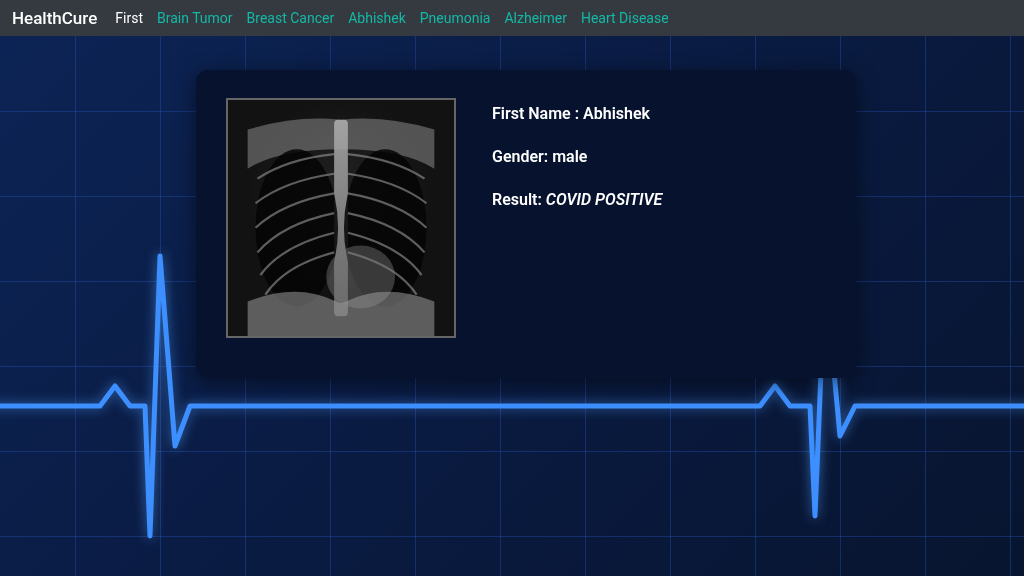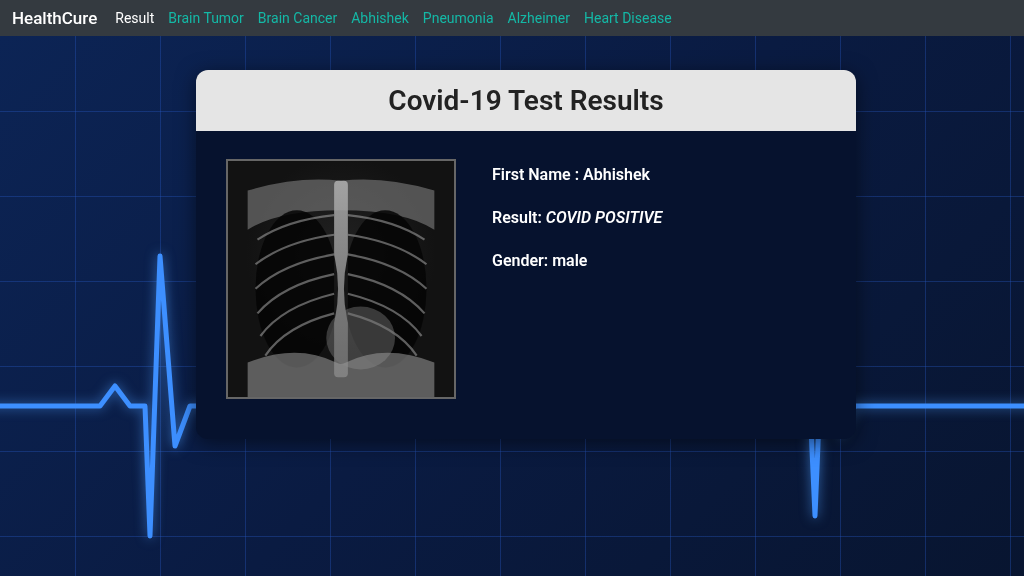--- a/index.html
+++ b/index.html
@@ -115,41 +115,38 @@
     .info-row .italic {
       font-style: italic;
     }
   </style>
 </head>
 <body>
 
 <nav class="navbar">
   <div class="brand">HealthCure</div>
   <div class="nav-links">
-    <a class="nav-link active">Result</a>
+    <a class="nav-link active">First</a>
     <a class="nav-link">Brain Tumor</a>
-    <a class="nav-link">Brain Cancer</a>
+    <a class="nav-link">Breast Cancer</a>
     <a class="nav-link">Abhishek</a>
     <a class="nav-link">Pneumonia</a>
     <a class="nav-link">Alzheimer</a>
     <a class="nav-link">Heart Disease</a>
   </div>
 </nav>
 
 <div class="bg-container">
   <div class="grid-overlay"></div>
   <svg class="ekg-svg" viewBox="0 0 1024 540" preserveAspectRatio="none">
     <path d="M -20 370 L 100 370 L 115 350 L 130 370 L 145 370 L 150 500 L 160 220 L 175 410 L 190 370 L 760 370 L 775 350 L 790 370 L 810 370 L 815 480 L 825 240 L 840 400 L 855 370 L 1044 370" stroke="#3d8fff" stroke-width="5" fill="none" stroke-linejoin="round" stroke-linecap="round" style="filter: drop-shadow(0 0 6px rgba(80,160,255,0.6));"></path>
   </svg>
 </div>
 
 <div class="card">
-  <div class="card-header">
-    <h1 class="card-title">Covid-19 Test Results</h1>
-  </div>
   <div class="card-body">
     <div class="xray-image">
       <svg class="xray-svg" viewBox="0 0 230 240">
         <defs>
           <radialGradient id="lung" cx="50%" cy="40%" r="60%">
             <stop offset="0%" stop-color="#2a2a2a"></stop>
             <stop offset="70%" stop-color="#0a0a0a"></stop>
           </radialGradient>
           <linearGradient id="spine" x1="0" y1="0" x2="0" y2="1">
             <stop offset="0%" stop-color="#b0b0b0"></stop>
@@ -188,20 +185,20 @@
         <ellipse cx="135" cy="180" rx="35" ry="32" fill="#777" opacity="0.45"></ellipse>
 
         <path d="M 20 205 Q 70 185 110 205 Q 115 208 120 205 Q 160 185 210 205 L 210 240 L 20 240 Z" fill="#9a9a9a" opacity="0.55"></path>
       </svg>
     </div>
     <div class="info">
       <div class="info-row">
         <span>First Name : </span><span>Abhishek</span>
       </div>
       <div class="info-row">
-        <span>Result: </span><span class="italic">COVID POSITIVE</span>
+        <span>Gender: </span><span>male</span>
       </div>
       <div class="info-row">
-        <span>Gender: </span><span>male</span>
+        <span>Result: </span><span class="italic">COVID POSITIVE</span>
       </div>
     </div>
   </div>
 </div>
 
 </body></html>

